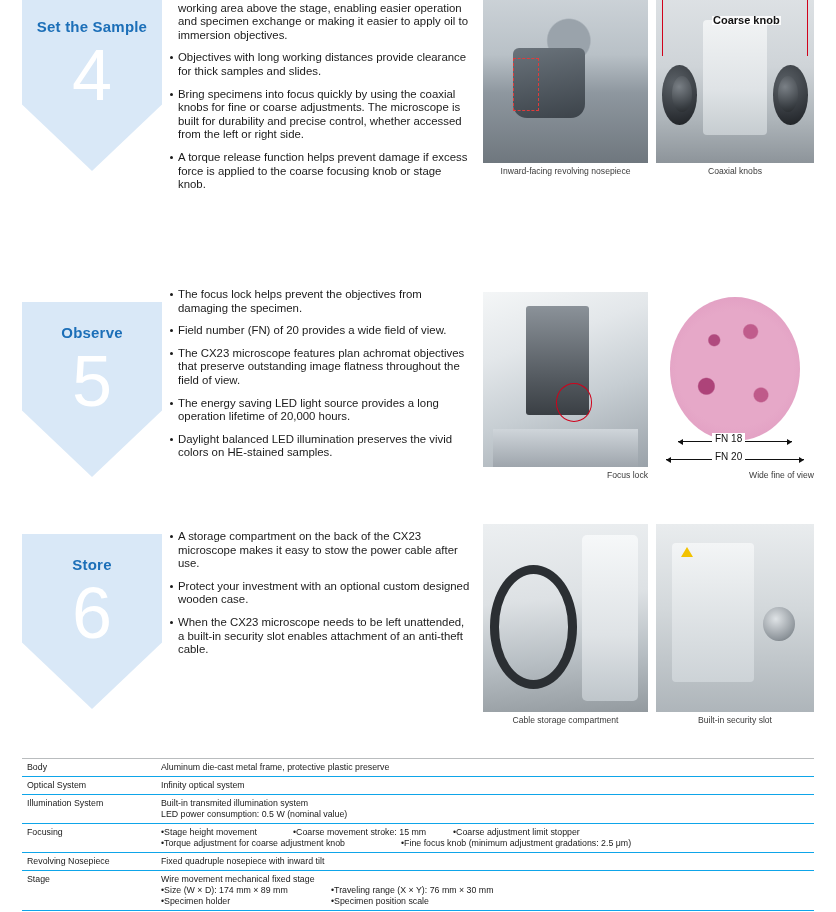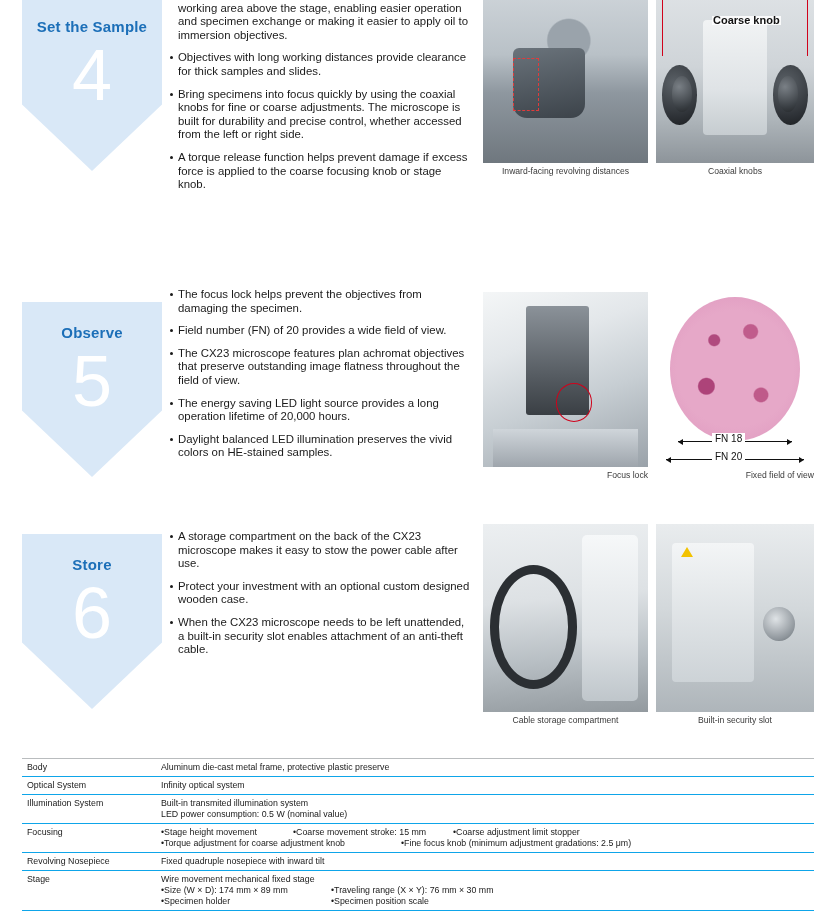--- a/index.html
+++ b/index.html
@@ -285,21 +285,21 @@
       <div class="bullet">Objectives with long working distances provide clearance for thick samples and slides.</div>
       <div class="bullet">Bring specimens into focus quickly by using the coaxial knobs for fine or coarse adjustments. The microscope is built for durability and precise control, whether accessed from the left or right side.</div>
       <div class="bullet">A torque release function helps prevent damage if excess force is applied to the coarse focusing knob  or stage knob.</div>
     </div>
 
     <div class="photo-wrap" style="left:483px; top:0px; width:165px;">
       <div class="photo" style="width:165px; height:175px;">
         <div class="img-nosepiece"></div>
         <div class="dashed-box"></div>
       </div>
-      <div class="cap center">Inward-facing revolving distances</div>
+      <div class="cap center">Inward-facing revolving nosepiece</div>
     </div>
 
     <div class="photo-wrap" style="left:656px; top:0px; width:158px;">
       <div class="photo" style="width:158px; height:175px;">
         <div class="img-knobs"></div>
         <div class="body-block"></div>
         <div class="knob left-big"></div>
         <div class="knob left-sm"></div>
         <div class="knob right-big"></div>
         <div class="knob right-sm"></div>
@@ -338,21 +338,21 @@
     <div class="photo-wrap" style="left:656px; top:12px; width:158px;">
       <div class="photo" style="width:158px; height:175px; background:#fff;">
         <div class="img-fov">
           <div class="fov-tissue"></div>
         </div>
         <div class="fov-arrow" style="left:22px; top:149px; width:114px;"></div>
         <div class="fov-label" style="left:56px; top:141px;">FN 18</div>
         <div class="fov-arrow" style="left:10px; top:167px; width:138px;"></div>
         <div class="fov-label" style="left:56px; top:159px;">FN 20</div>
       </div>
-      <div class="cap">Fixed field of view</div>
+      <div class="cap">Wide fine of view</div>
     </div>
   </div>
 
   <div class="section" id="sec-6">
     <div class="badge">
       <div class="badge-title">Store</div>
       <div class="badge-num">6</div>
     </div>
 
     <div class="bullets">

